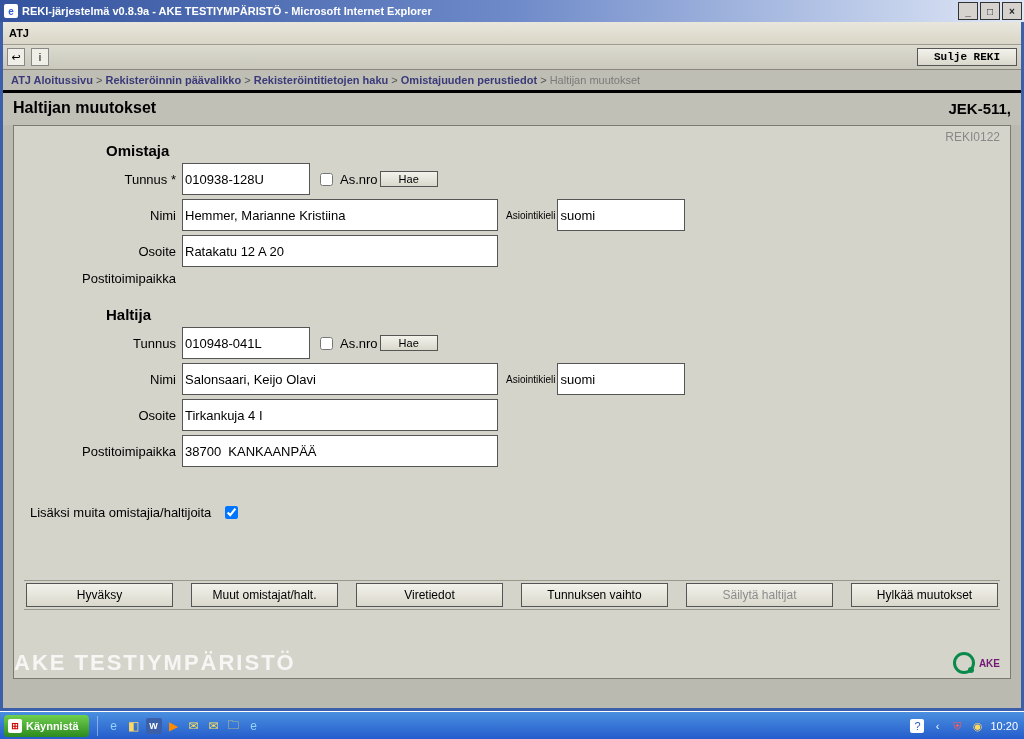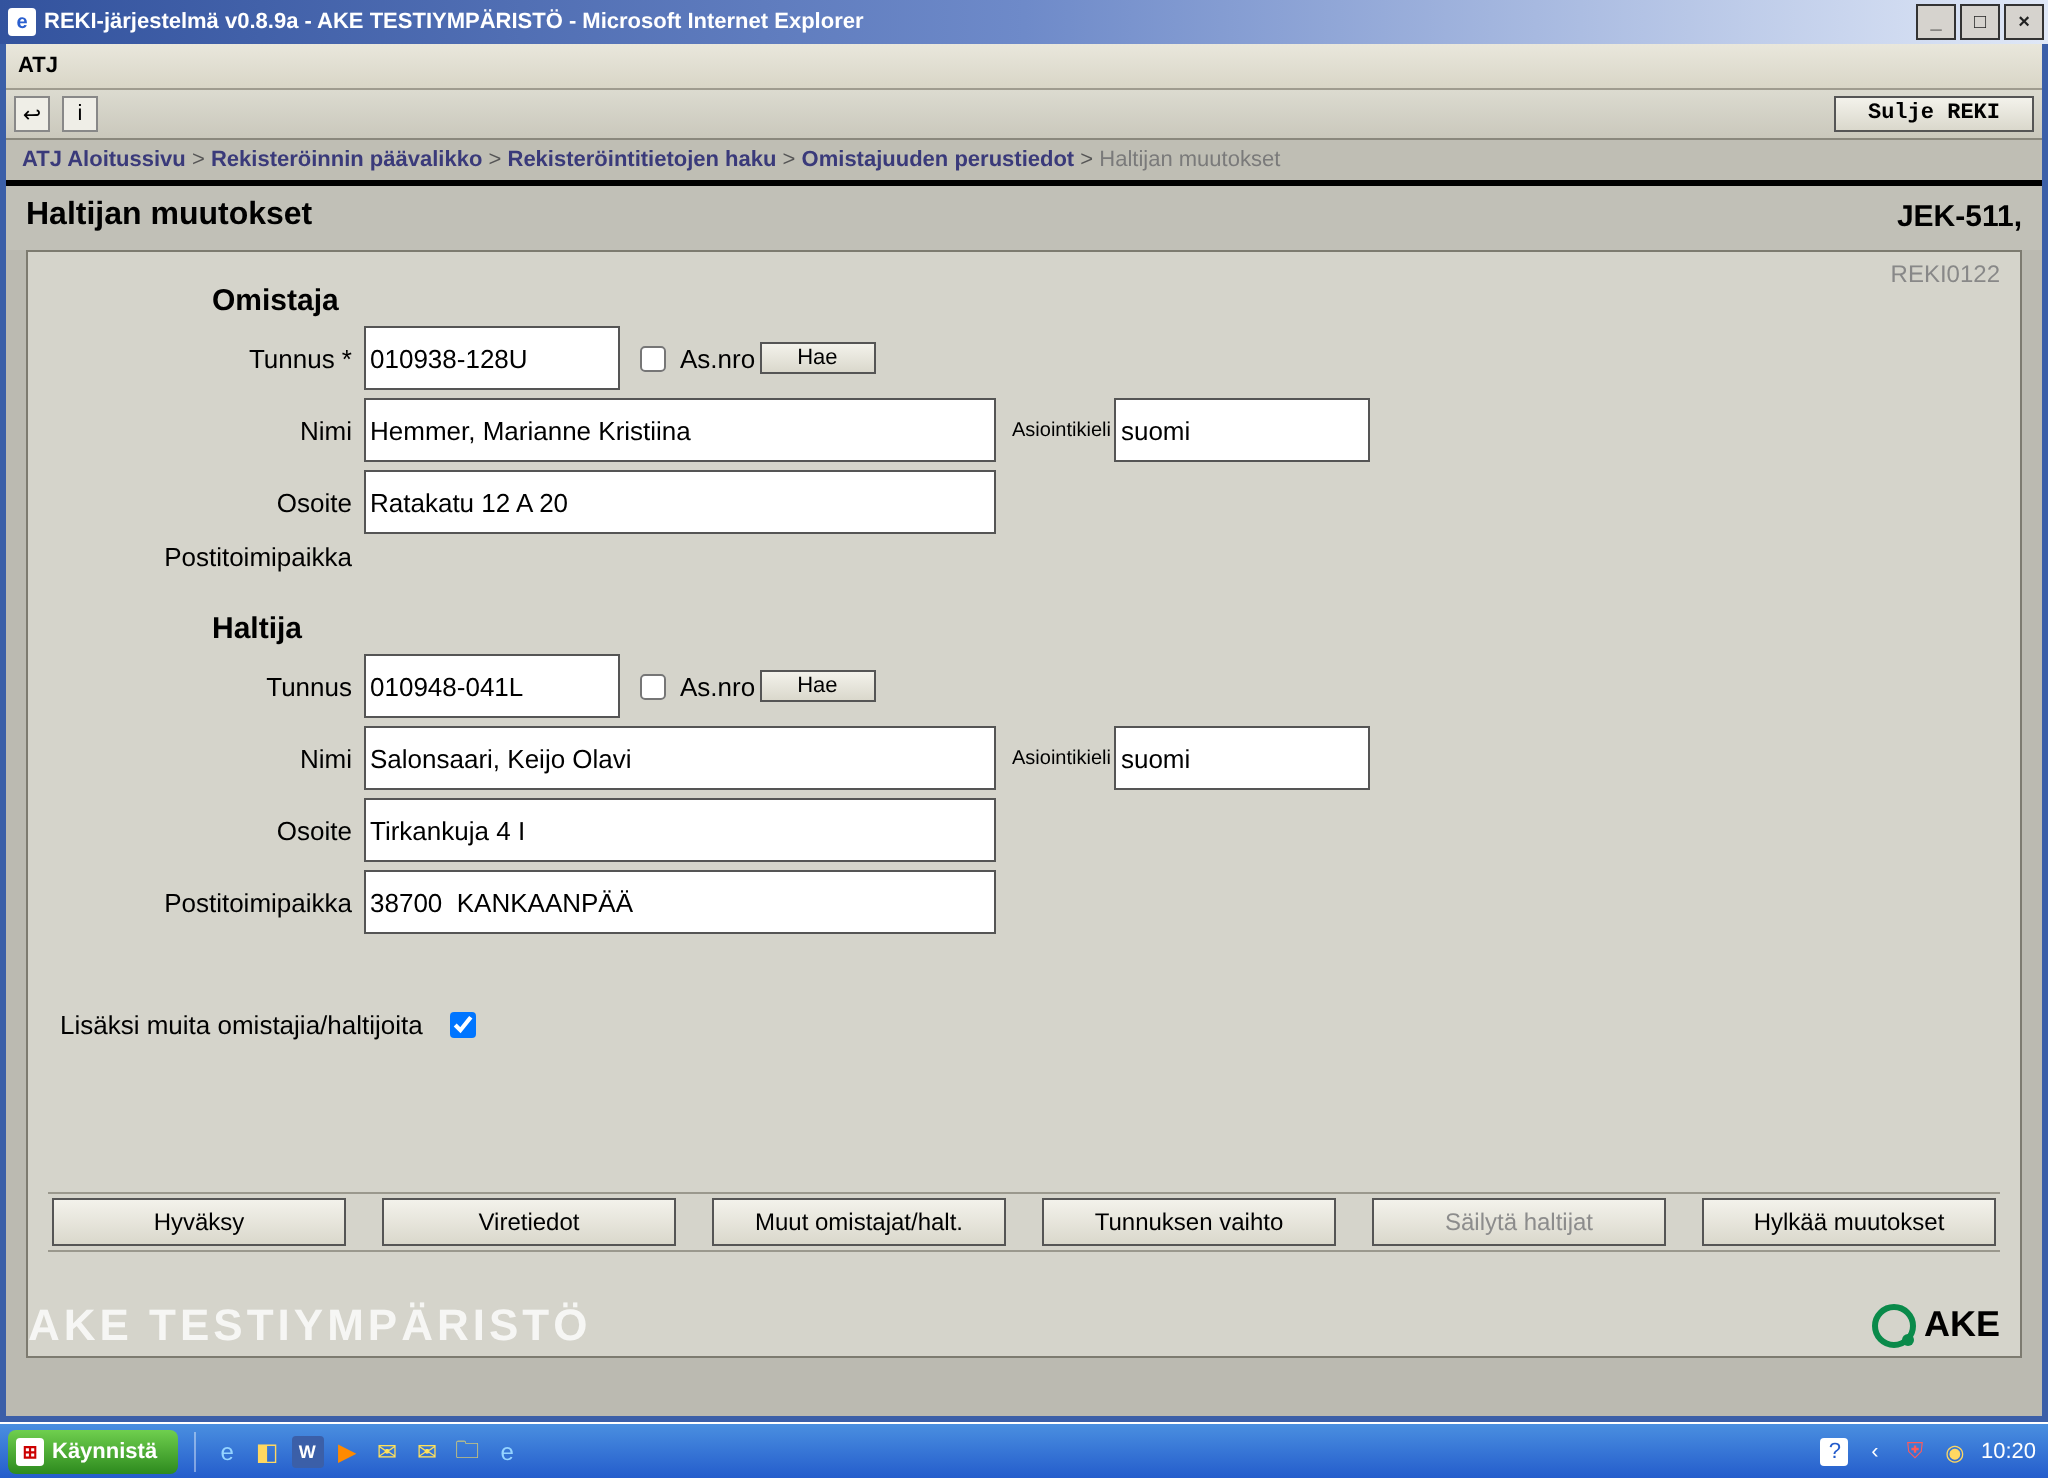--- a/index.html
+++ b/index.html
@@ -27,25 +27,25 @@
   .row { display:flex; align-items:center; margin-bottom:4px; }
   .label { width:150px; text-align:right; padding-right:6px; font-size:13px; color:#000; }
   input[type="text"].txt, select.txt { font-family:inherit; font-size:13px; height:32px; border:1px solid #555; background:#fff; padding:0 2px; box-sizing:border-box; }
   .w-sm { width:128px; }
   .w-md { width:316px; }
   .w-sel { width:90px; }
   .chk-label { display:flex; align-items:center; gap:4px; font-size:13px; margin-left:6px; }
   .hae { margin-left:2px; padding:1px 18px; border:1px solid #555; background:linear-gradient(#f3f2eb,#dad8cc); font-size:11px; cursor:pointer; font-family:inherit; }
   .lang-label { font-size:10px; margin-left:8px; margin-right:2px; }
   .extra { margin:36px 0 0 4px; font-size:13px; display:flex; align-items:center; gap:10px; }
-  .btn-bar { position:absolute; left:10px; right:10px; bottom:52px; display:flex; gap:18px; padding:0 2px; border-top:1px solid #9a988d; border-bottom:1px solid #9a988d; padding-top:2px; padding-bottom:2px;}
+  .btn-bar { position:absolute; left:10px; right:10px; bottom:68px; display:flex; gap:18px; padding:0 2px; border-top:1px solid #9a988d; border-bottom:1px solid #9a988d; padding-top:2px; padding-bottom:2px;}
   .btn { flex:1; text-align:center; padding:4px 4px; border:1px solid #555; background:linear-gradient(#f3f2eb,#dad8cc); font-size:12px; cursor:pointer; font-family:inherit; white-space:nowrap; }
   .btn.disabled { color:#8c8c8c; cursor:default; }
   .env-text { position:absolute; left:0; bottom:2px; font-size:22px; font-weight:bold; letter-spacing:2px; color:#fff; opacity:.8; }
-  .ake-logo { position:absolute; right:10px; bottom:4px; display:flex; align-items:flex-start; gap:4px; color:#000000; font-weight:bold; font-size:18px; }
+  .ake-logo { position:absolute; right:10px; bottom:4px; display:flex; align-items:center; gap:4px; color:#701a75; font-weight:bold; font-size:10px; }
   .ake-logo .ring { width:16px; height:16px; border:3px solid #0a8a4a; border-radius:50%; position:relative; }
   .ake-logo .ring::after { content:""; position:absolute; right:-2px; bottom:-2px; width:6px; height:6px; background:#0a8a4a; border-radius:50%; }
   .taskbar { position:absolute; left:0; right:0; top:711px; height:28px; background:linear-gradient(#4a8fe0,#235bcb); display:flex; align-items:center; border-top:1px solid #fff; }
   .start-btn { height:22px; margin:0 4px; display:flex; align-items:center; gap:4px; padding:0 10px 0 4px; border-radius:4px; background:linear-gradient(#6fcf4e,#2d8a1e); color:#fff; font-weight:bold; font-size:11px; cursor:pointer; }
   .start-btn .flag { width:14px; height:14px; background:#fff; border-radius:2px; display:inline-flex; align-items:center; justify-content:center; font-size:9px; color:#cc0000; }
   .tray-icons { display:flex; align-items:center; gap:4px; padding:0 4px; }
   .tray-icons .ti { width:16px; height:16px; display:inline-flex; align-items:center; justify-content:center; font-size:12px; }
   .tray-right { margin-left:auto; display:flex; align-items:center; gap:6px; padding-right:6px; color:#fff; font-size:11px; }
   .tray-right .tic { width:14px; height:14px; display:inline-flex; align-items:center; justify-content:center; font-size:11px; }
   .sep { width:1px; height:20px; background:rgba(255,255,255,.4); margin:0 4px; }
@@ -163,22 +163,22 @@
 
 
         <div class="extra">
           <span>Lisäksi muita omistajia/haltijoita</span>
           <input type="checkbox" checked="" style="">
         </div>
       </div>
 
       <div class="btn-bar">
         <button class="btn">Hyväksy</button>
+        <button class="btn">Muut omistajat/halt.</button>
         <button class="btn">Viretiedot</button>
-        <button class="btn">Muut omistajat/halt.</button>
         <button class="btn">Tunnuksen vaihto</button>
         <button class="btn disabled">Säilytä haltijat</button>
         <button class="btn">Hylkää muutokset</button>
       </div>
 
       <div class="env-text">AKE TESTIYMPÄRISTÖ</div>
       <div class="ake-logo">
         <span class="ring"></span>
         <span>AKE</span>
       </div>

